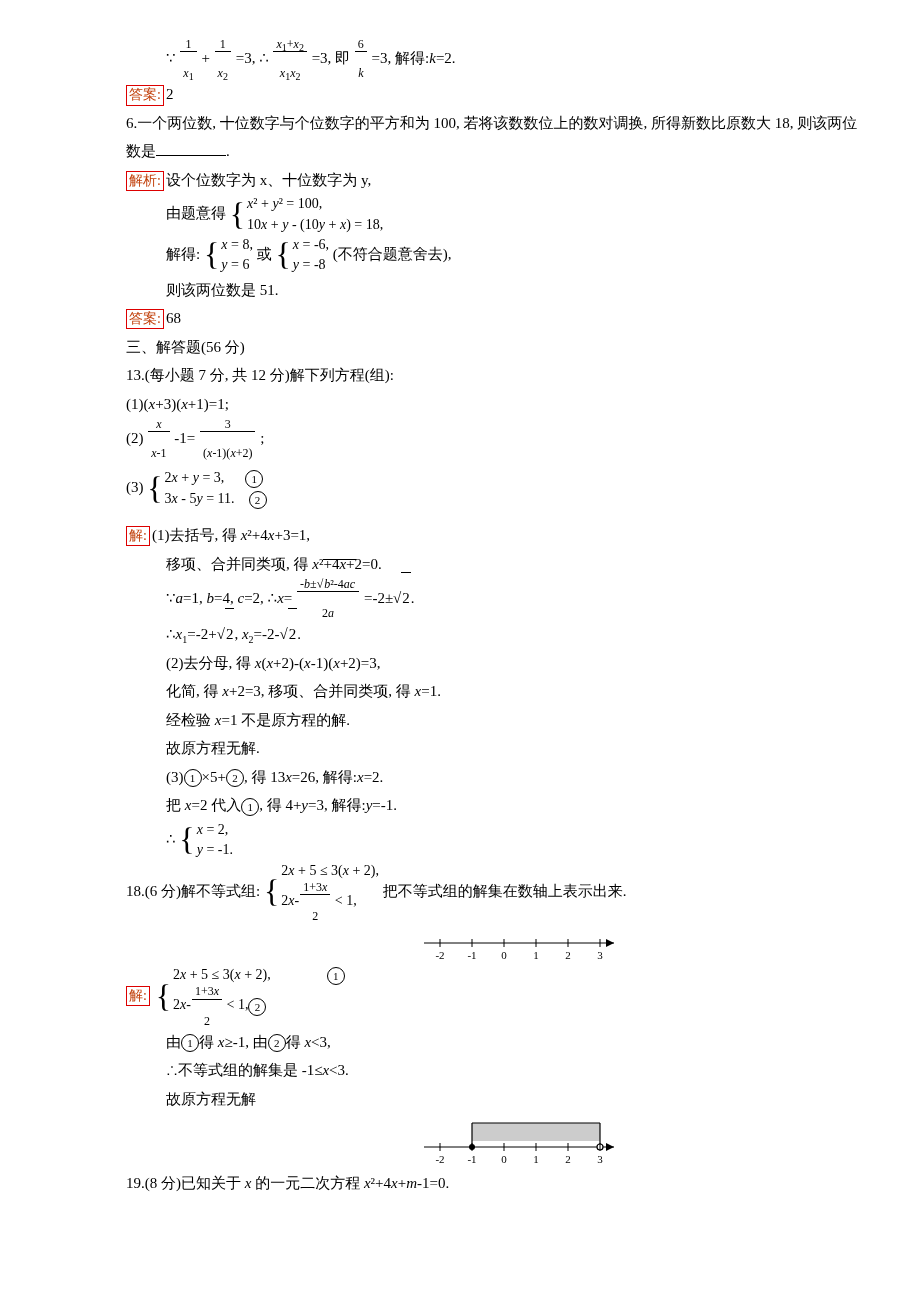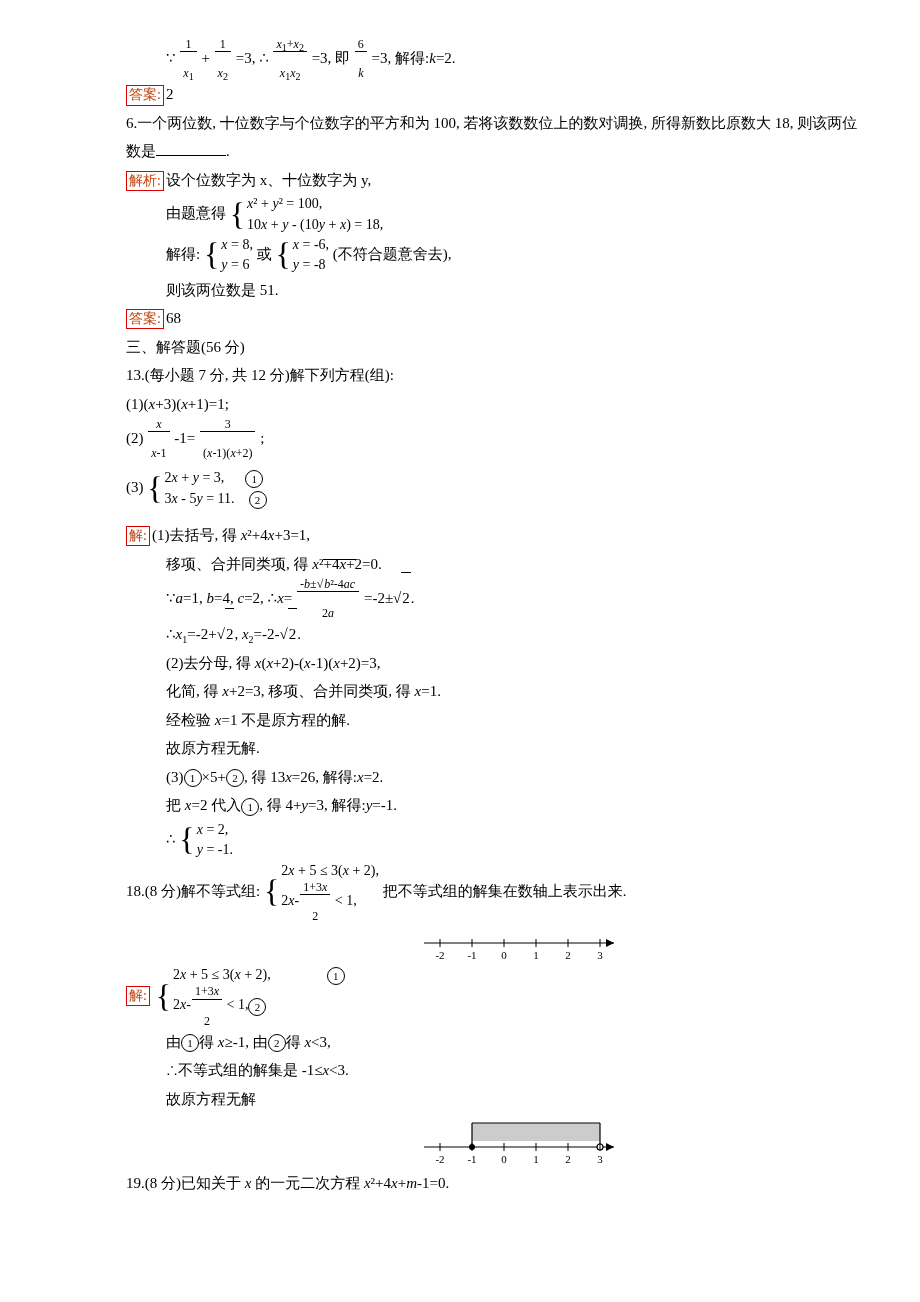--- a/index.html
+++ b/index.html
@@ -202,21 +202,21 @@
   <span class="brace-wrap">
     <span class="brace">{</span>
     <span class="brace-lines">
       <span><span class="math-ital">x</span> = 2,</span>
       <span><span class="math-ital">y</span> = -1.</span>
     </span>
   </span>
 </div>
 
 <div>
-  <span>18.</span><span>(8 分)解不等式组:</span>
+  <span>18.</span><span>(6 分)解不等式组:</span>
   <span class="brace-wrap">
     <span class="brace">{</span>
     <span class="brace-lines">
       <span>2<span class="math-ital">x</span> + 5 ≤ 3(<span class="math-ital">x</span> + 2),</span>
       <span>2<span class="math-ital">x</span>-<span class="frac"><span class="num">1+3<span class="math-ital">x</span></span><span class="den">2</span></span> &lt; 1,</span>
     </span>
   </span>
   <span>把不等式组的解集在数轴上表示出来.</span>
 </div>
 

